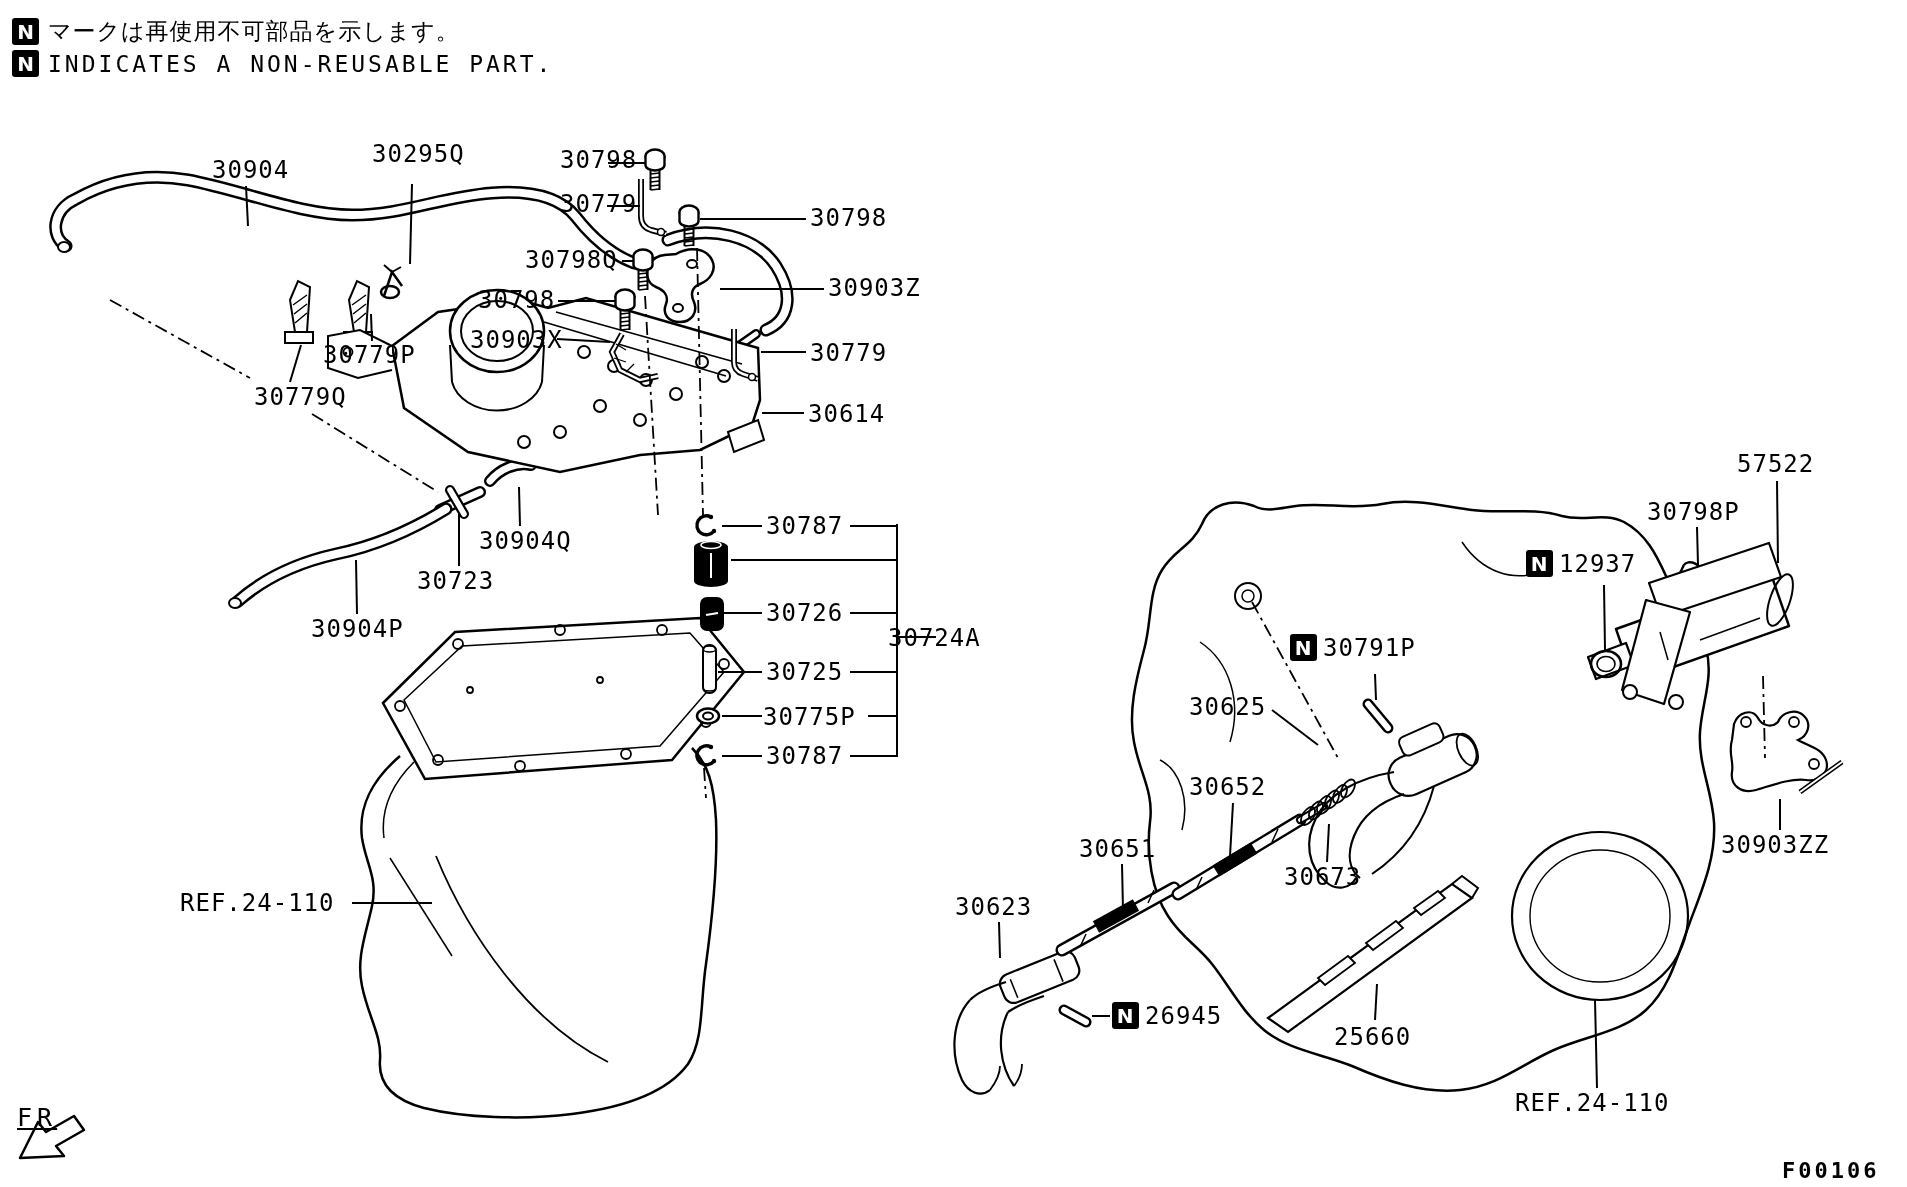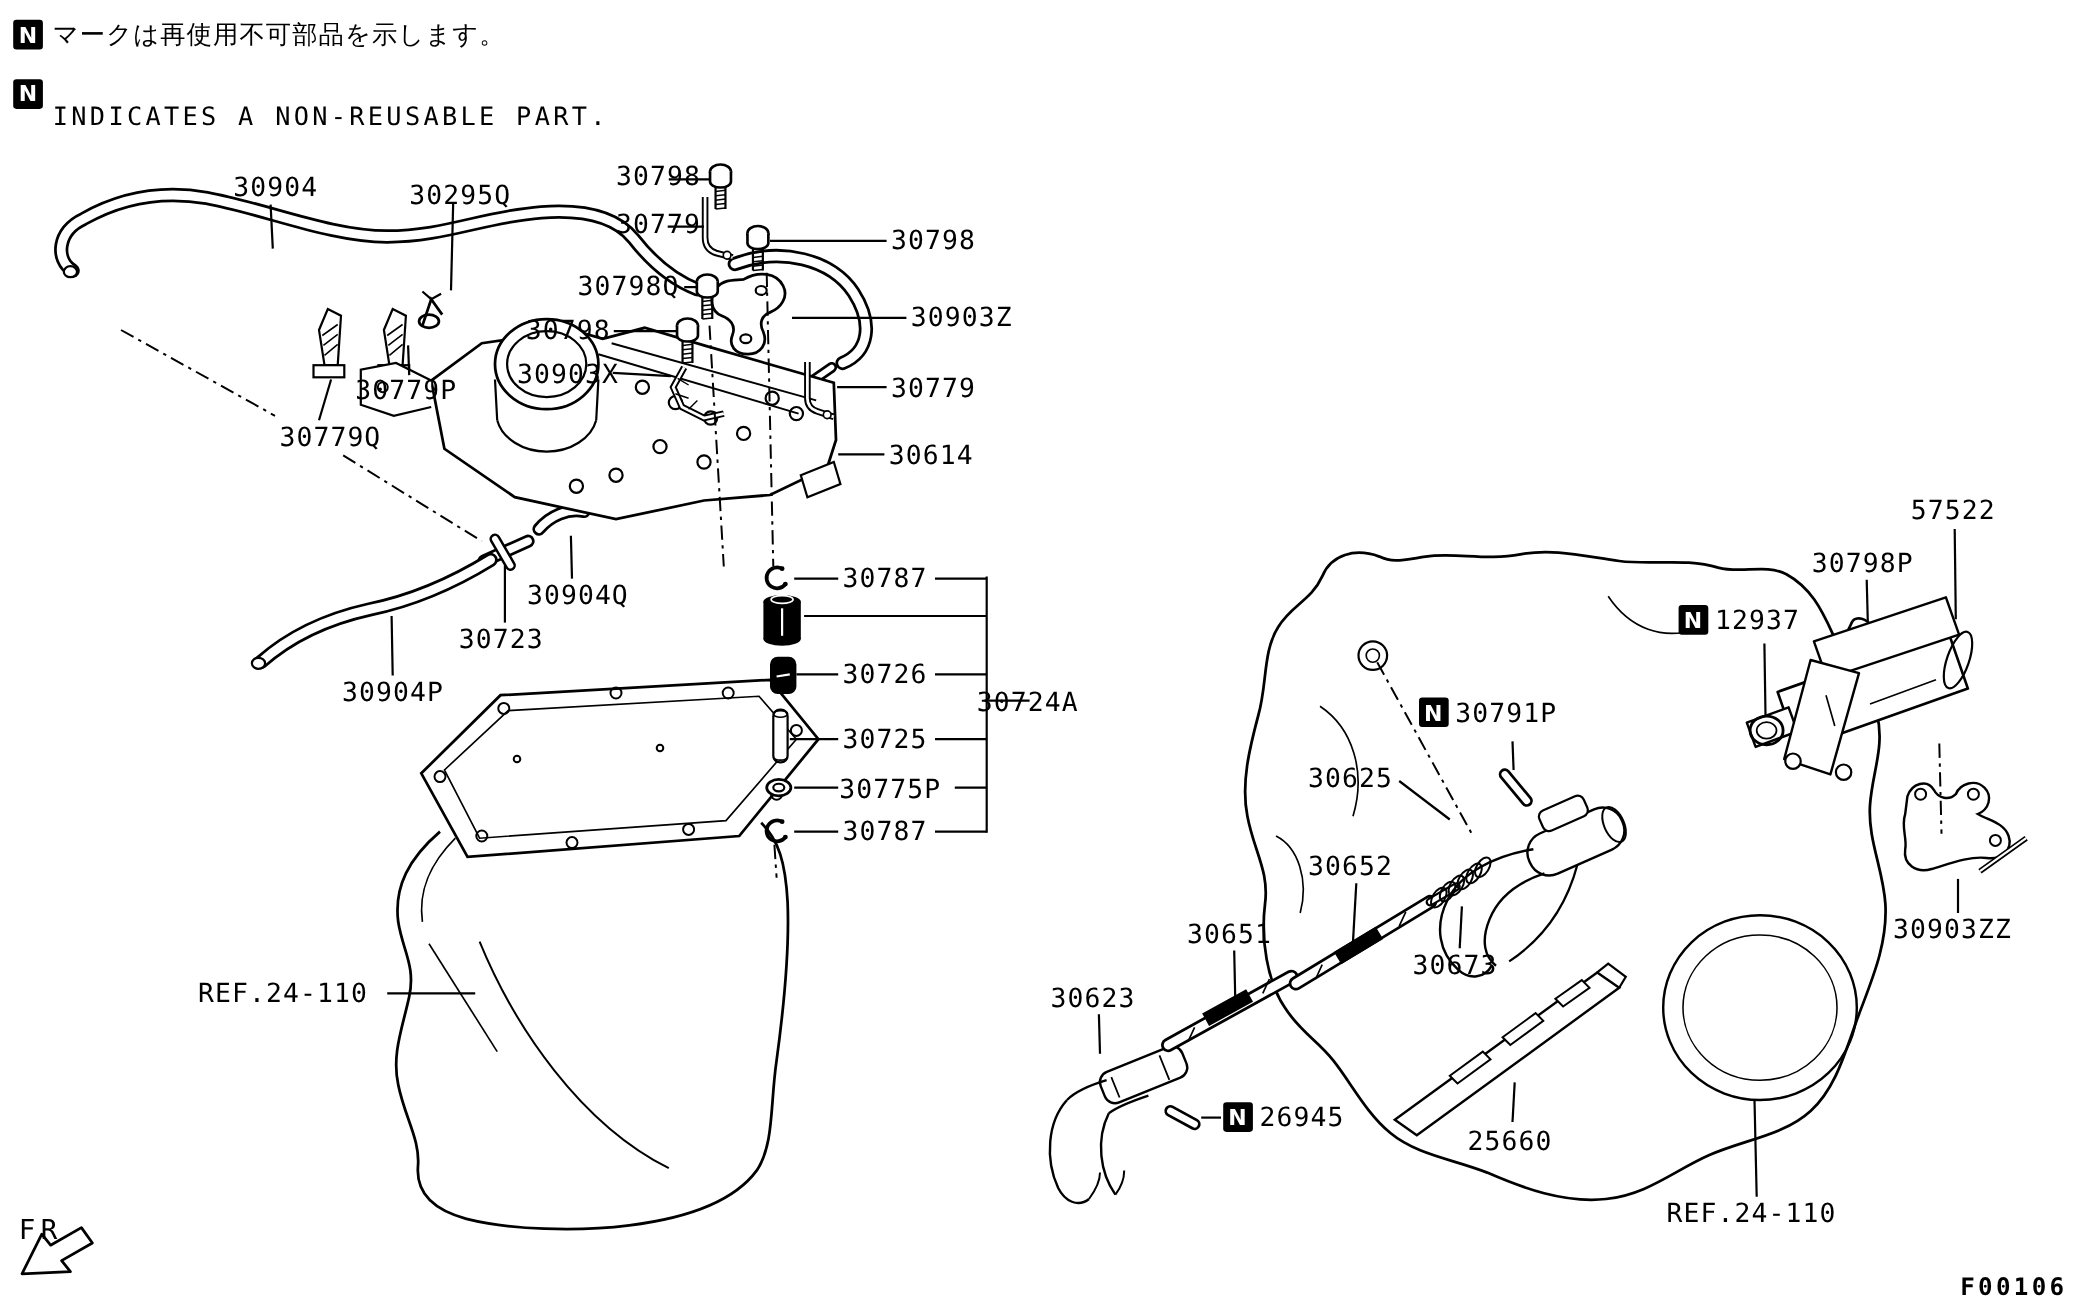--- a/index.html
+++ b/index.html
@@ -10,22 +10,22 @@
   .wh{stroke:#fff;fill:none;}
   .fw{fill:#fff;stroke:#000;}
   .dd{stroke:#000;fill:none;stroke-width:1.8;stroke-dasharray:13 5 3 5;}
   .lbl{position:absolute;font-size:24px;line-height:1;letter-spacing:1px;white-space:nowrap;}
   .nlbl{display:flex;align-items:center;gap:6px;}
   .nbadge{display:inline-flex;width:27px;height:27px;background:#000;color:#fff;
           align-items:center;justify-content:center;border-radius:3px;
           font:bold 20px "DejaVu Sans",sans-serif;flex:0 0 auto;}
   .note-row{position:absolute;display:flex;align-items:center;gap:9px;}
   .note-jp{font-family:Liberation Serif, serif;font-size:23px;letter-spacing:1px;}
-  .note-en{font-size:23px;letter-spacing:3px;margin-top:44px;}
-  .fr-mark{position:absolute;left:17px;top:1103px;font-size:25px;letter-spacing:5px;}
+  .note-en{font-size:23px;letter-spacing:3px;}
+  .fr-mark{position:absolute;left:17px;top:1103px;font-size:25px;letter-spacing:5px;text-decoration:underline;}
   .fig-code{position:absolute;left:1782px;top:1158px;font-size:22px;letter-spacing:3px;font-weight:bold;}
 </style>
 </head>
 <body>
 
 <div id="canvas">
 
 <svg id="art" width="1907" height="1187" viewBox="0 0 1907 1187">
   <defs>
     <g id="bolt">
@@ -322,21 +322,21 @@
 <div class="note-row" style="left:12px;top:16px">
   <span class="nbadge">N</span>
   <span class="note-jp">マークは再使用不可部品を示します。</span>
 </div>
 <div class="note-row" style="left:12px;top:50px">
   <span class="nbadge">N</span>
   <span class="note-en">INDICATES A NON-REUSABLE PART.</span>
 </div>
 
 <div class="lbl" style="left:212px;top:158px">30904</div>
-<div class="lbl" style="left:372px;top:165px">30295Q</div>
+<div class="lbl" style="left:372px;top:142px">30295Q</div>
 <div class="lbl" style="left:560px;top:148px">30798</div>
 <div class="lbl" style="left:560px;top:192px">30779</div>
 <div class="lbl" style="left:810px;top:206px">30798</div>
 <div class="lbl" style="left:525px;top:248px">30798Q</div>
 <div class="lbl" style="left:828px;top:276px">30903Z</div>
 <div class="lbl" style="left:478px;top:288px">30798</div>
 <div class="lbl" style="left:470px;top:328px">30903X</div>
 <div class="lbl" style="left:810px;top:341px">30779</div>
 <div class="lbl" style="left:808px;top:402px">30614</div>
 <div class="lbl" style="left:766px;top:514px">30787</div>

